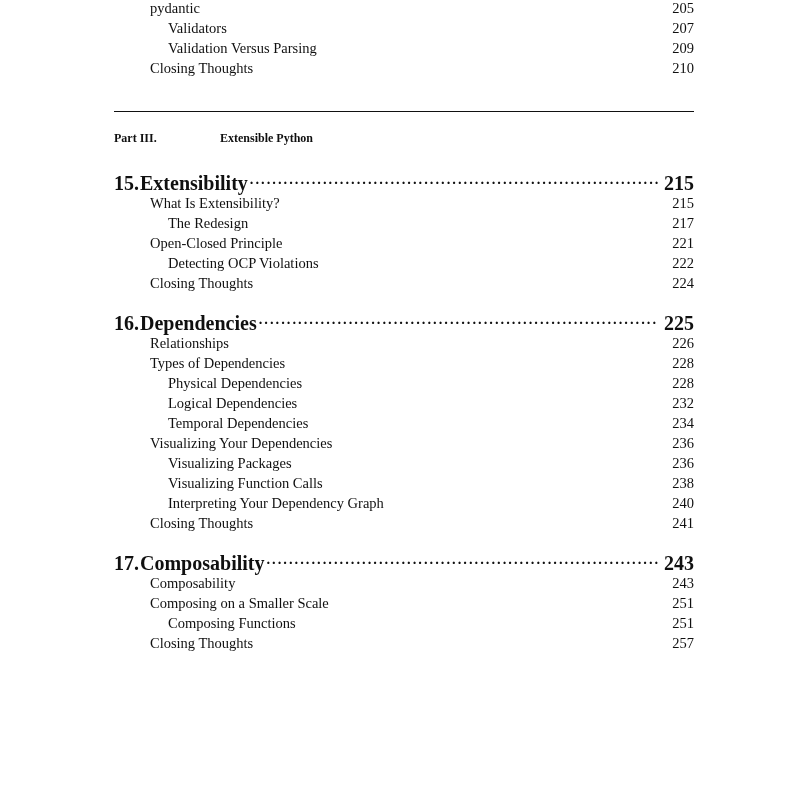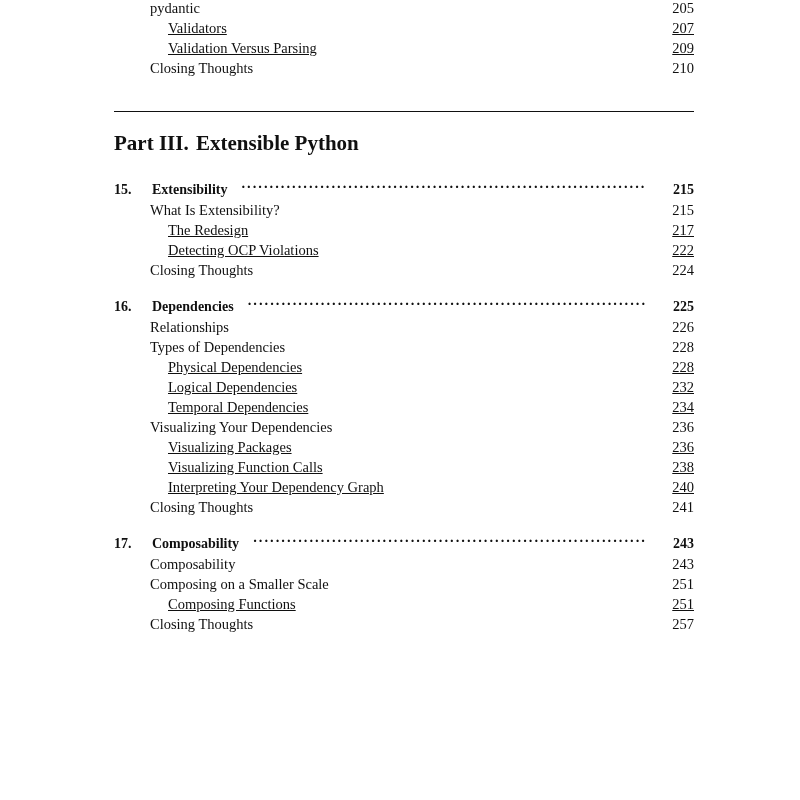--- a/index.html
+++ b/index.html
@@ -60,41 +60,41 @@
   }
   .toc-line .pg {
     flex: 0 0 auto;
     width: 34px;
     text-align: right;
   }
 
   
   .lvl0 { padding-left: 0px; }
   .lvl1 { padding-left: 36px; }
-  .lvl2 { padding-left: 54px; text-decoration: underline; }
+  .lvl2 { padding-left: 54px; }
 
   
   .chapter {
     font-weight: bold;
-    font-size: 14px;
-    gap: 12px;
+    font-size: 20px;
   }
   .chapter .pg { font-weight: bold; }
 
   
   .part-rule {
     border: 0;
     border-top: 1.3px solid #111;
     margin: 0;
   }
   .part-row {
     display: flex;
     align-items: flex-end;
     font-weight: bold;
-    font-size: 21px;
+    font-size: 12px;
+    gap: 24px;
   }
   .part-row .part-label {
     flex: 0 0 82px;
   }
   .part-row .part-title {
     flex: 0 0 auto;
   }
 
   .top-block { padding-top: 0px; }
 </style>
@@ -144,20 +144,25 @@
   <div class="toc-line lvl1">
     <span class="txt">What Is Extensibility?</span>
     <span class="leader"></span>
     <span class="pg">215</span>
   </div>
   <div class="toc-line lvl2">
     <span class="txt">The Redesign</span>
     <span class="leader"></span>
     <span class="pg">217</span>
   </div>
+  <div class="toc-line lvl1">
+    <span class="txt">Open-Closed Principle</span>
+    <span class="leader"></span>
+    <span class="pg">221</span>
+  </div>
   <div class="toc-line lvl2">
     <span class="txt">Detecting OCP Violations</span>
     <span class="leader"></span>
     <span class="pg">222</span>
   </div>
   <div class="toc-line lvl1">
     <span class="txt">Closing Thoughts</span>
     <span class="leader"></span>
     <span class="pg">224</span>
   </div>

